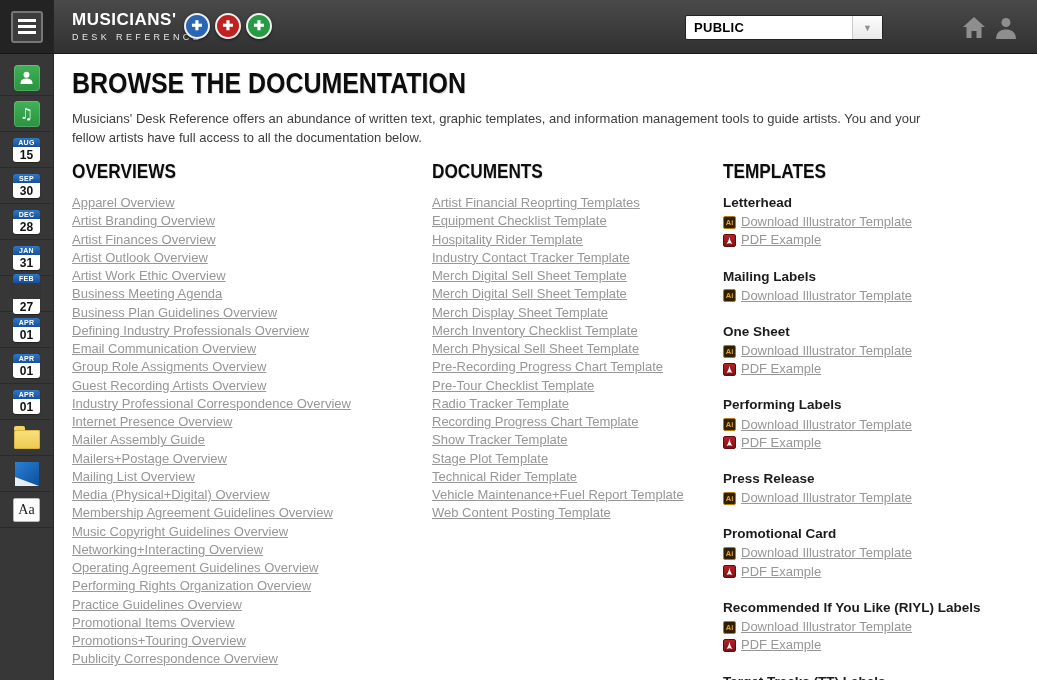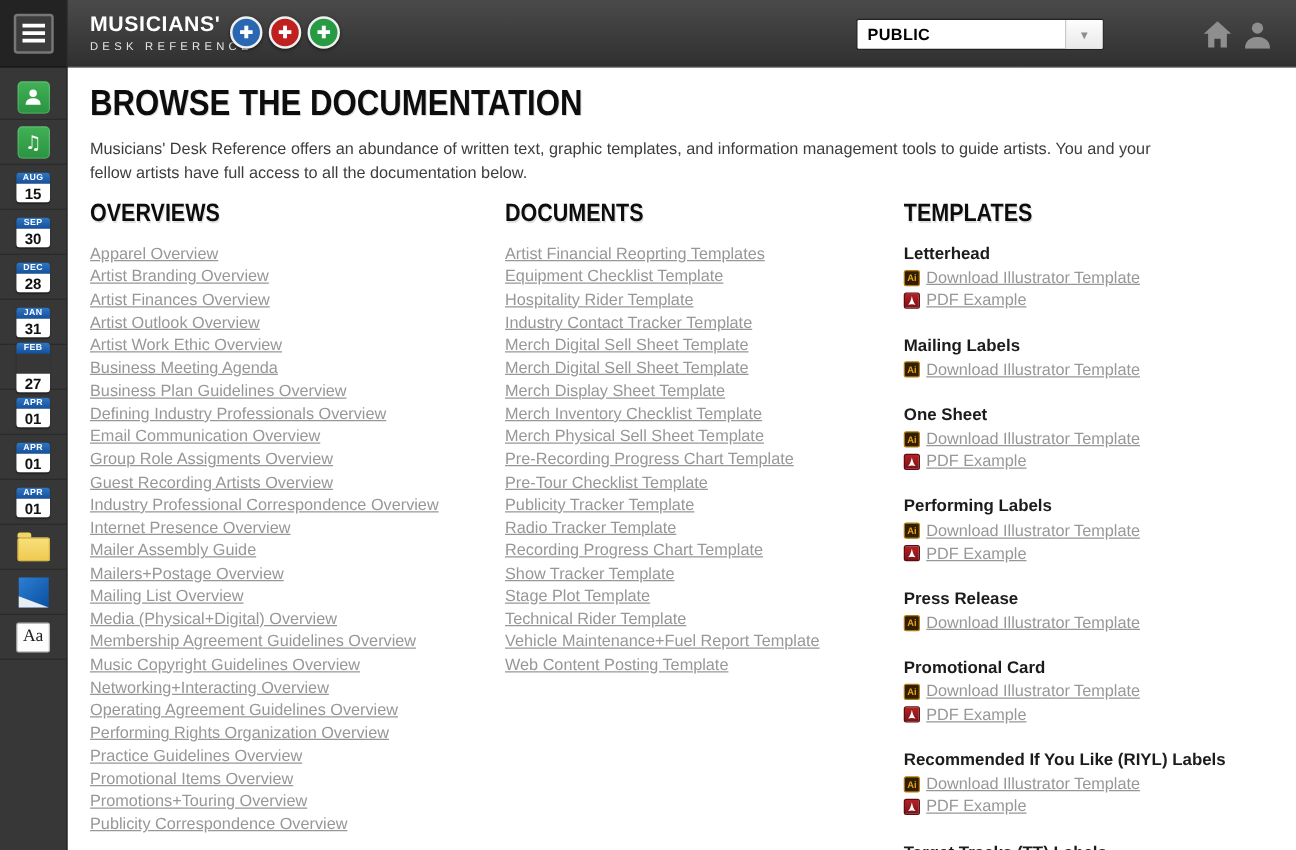--- a/index.html
+++ b/index.html
@@ -59,21 +59,21 @@
   #main { position:absolute; left:54px; top:54px; width:983px; height:626px; background:#fff; }
   h1#page-title { position:absolute; left:18px; top:13px; font-size:29px; line-height:33px; color:#0d0d0d;
            font-weight:bold; transform:scaleX(.86); transform-origin:0 50%; white-space:nowrap;
            text-shadow:1px 1px 0 rgba(0,0,0,.15); }
   #intro { position:absolute; left:18px; top:55px; font-size:13px; line-height:19px; color:#3d3d3d; }
   #intro div { white-space:nowrap; }
 
   #cols { position:absolute; left:18px; top:106px; }
   .col { position:absolute; top:0; }
   #col-overviews { left:0; width:336px; }
-  #col-documents { left:332px; width:306px; }
+  #col-documents { left:360px; width:306px; }
   #col-templates { left:651px; width:330px; }
   h2.sec { font-size:20px; line-height:22px; font-weight:bold; color:#0d0d0d; transform:scaleX(.86);
            transform-origin:0 50%; white-space:nowrap; text-shadow:1px 1px 0 rgba(0,0,0,.12); }
   .linklist { margin-top:12px; }
   .doc-link { display:block; font-size:13px; line-height:18.25px; color:#979797;
            text-decoration:underline; white-space:nowrap; cursor:pointer; }
   .tpl-wrap { margin-top:12px; }
   .tpl-group + .tpl-group { margin-top:18px; }
   .tpl-group h3 { font-size:13.5px; line-height:18px; color:#1c1c1c; margin-bottom:1px; }
   .tpl-row { height:18.3px; display:flex; align-items:center; }
@@ -241,21 +241,20 @@
           <a class="doc-link">Equipment Checklist Template</a>
           <a class="doc-link">Hospitality Rider Template</a>
           <a class="doc-link">Industry Contact Tracker Template</a>
           <a class="doc-link">Merch Digital Sell Sheet Template</a>
           <a class="doc-link">Merch Digital Sell Sheet Template</a>
           <a class="doc-link">Merch Display Sheet Template</a>
           <a class="doc-link">Merch Inventory Checklist Template</a>
           <a class="doc-link">Merch Physical Sell Sheet Template</a>
           <a class="doc-link">Pre-Recording Progress Chart Template</a>
           <a class="doc-link">Pre-Tour Checklist Template</a>
-          <a class="doc-link">Publicity Tracker Template</a>
           <a class="doc-link">Radio Tracker Template</a>
           <a class="doc-link">Recording Progress Chart Template</a>
           <a class="doc-link">Show Tracker Template</a>
           <a class="doc-link">Stage Plot Template</a>
           <a class="doc-link">Technical Rider Template</a>
           <a class="doc-link">Vehicle Maintenance+Fuel Report Template</a>
           <a class="doc-link">Web Content Posting Template</a>
         </div>
     </div>
     <div class="col" id="col-templates">

